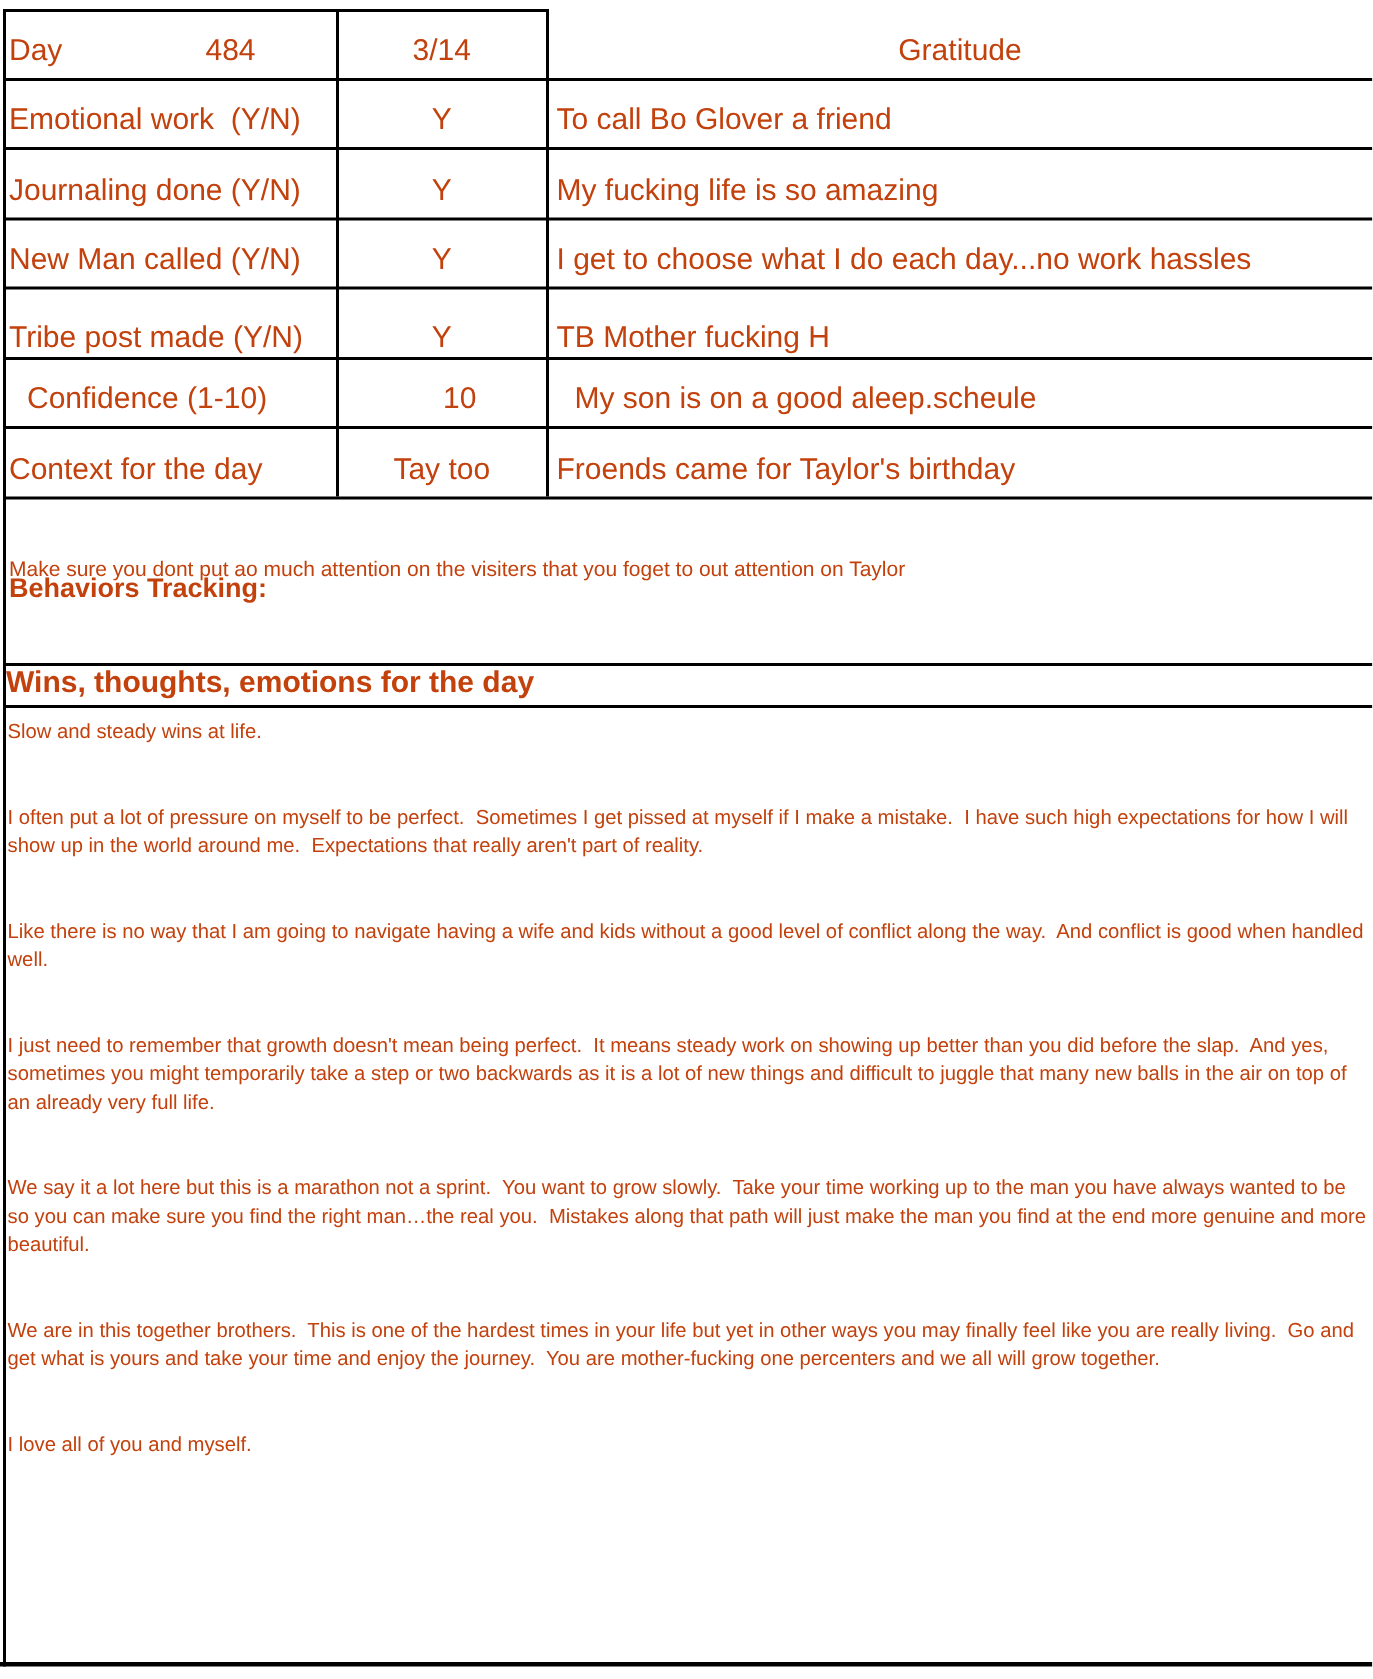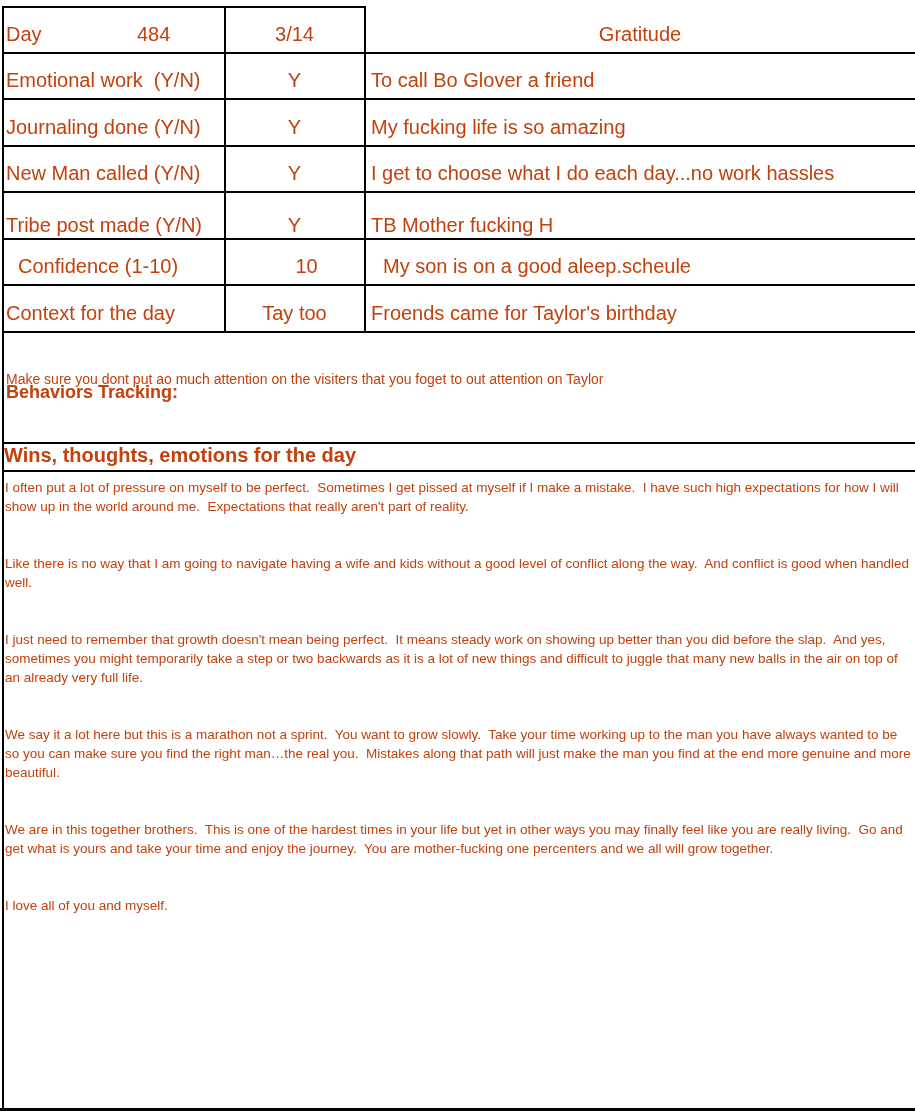--- a/index.html
+++ b/index.html
@@ -86,20 +86,21 @@
   </div>
 
   <div class="beh-region">
     <div class="beh-title">Behaviors Tracking:</div>
     <div class="beh-note">Make sure you dont put ao much attention on the visiters that you foget to out attention on Taylor</div>
   </div>
 
   <div class="wins-title">Wins, thoughts, emotions for the day</div>
 
   <div class="notes-region">
+    <p>Slow and steady wins at life.</p>
     <p>I often put a lot of pressure on myself to be perfect.  Sometimes I get pissed at myself if I make a mistake.  I have such high expectations for how I will show up in the world around me.  Expectations that really aren't part of reality.</p>
     <p>Like there is no way that I am going to navigate having a wife and kids without a good level of conflict along the way.  And conflict is good when handled well.</p>
     <p>I just need to remember that growth doesn't mean being perfect.  It means steady work on showing up better than you did before the slap.  And yes, sometimes you might temporarily take a step or two backwards as it is a lot of new things and difficult to juggle that many new balls in the air on top of an already very full life.</p>
     <p>We say it a lot here but this is a marathon not a sprint.  You want to grow slowly.  Take your time working up to the man you have always wanted to be so you can make sure you find the right man…the real you.  Mistakes along that path will just make the man you find at the end more genuine and more beautiful.</p>
     <p>We are in this together brothers.  This is one of the hardest times in your life but yet in other ways you may finally feel like you are really living.  Go and get what is yours and take your time and enjoy the journey.  You are mother-fucking one percenters and we all will grow together.</p>
     <p>I love all of you and myself.</p>
   </div>
 
   <div class="vline" style="left:2px;  top:6px;   width:2px; height:1105px;"></div>
   <div class="vline" style="left:224px;top:6px;   width:2px; height:325px;"></div>

